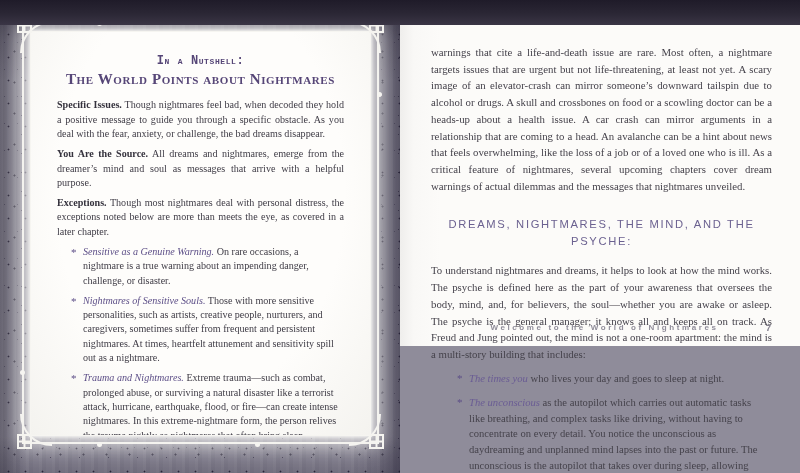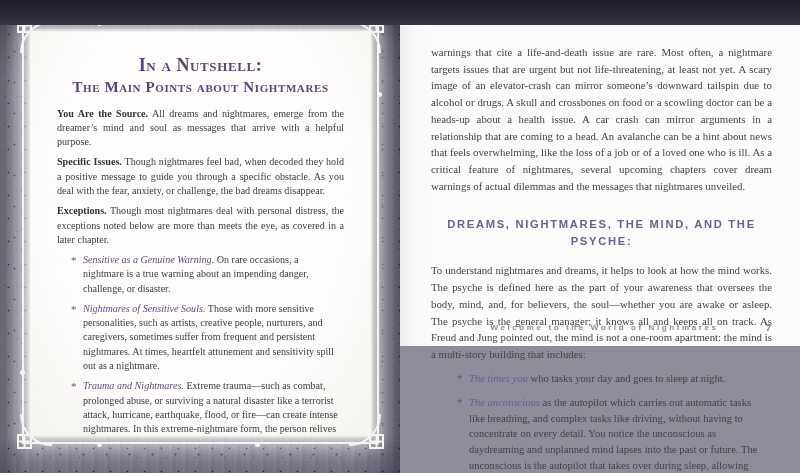--- a/index.html
+++ b/index.html
@@ -54,21 +54,21 @@
     background:#f6f5f1; pointer-events:none;
   }
 
   .panel-content{ position:relative; padding:21px 26px 0 26px; height:100%; overflow:hidden; }
 
   .panel-title{
     text-align:center; color:#564677; font-weight:700;
     font-variant:small-caps; letter-spacing:.6px; line-height:1.35;
     margin-bottom:9px;
   }
-  .panel-title .t1{ font-size:18px; }
+  .panel-title .t1{ font-size:12px;font-family:Liberation Mono, monospace; }
   .panel-title .t2{ font-size:15px; }
 
   .lp-para{
     font-size:10.1px; line-height:1.43; color:#3e3b45;
     text-align:justify; margin-bottom:5.5px;
   }
   .lp-para b{ color:#35323d; }
 
   .lp-bullet{
     display:flex; font-size:10.1px; line-height:1.43; color:#3e3b45;
@@ -83,21 +83,21 @@
   .right-page{
     position:absolute; left:400px; top:0; width:400px; height:346px;
     background:linear-gradient(90deg, #efeeec 0, #f9f8f6 14px, #fcfbf9 40px, #fcfbf9 100%);
   }
   .rp-content{ position:absolute; left:31px; top:44px; width:341px; }
 
   .rp-para{
     font-size:10.8px; line-height:1.55; color:#45424b; text-align:justify;
   }
   .rp-heading{
-    font-family:"Liberation Sans", sans-serif; font-weight:700;
+    font-family:"Liberation Sans", sans-serif; font-weight:400;
     color:#6b6190; font-size:11.2px; letter-spacing:1.7px; line-height:1.55;
     text-align:center; margin:21px 0 12px 0;
   }
   .rp-intro{ margin-bottom:8px; }
   .rp-bullet{
     display:flex; font-size:10.6px; line-height:1.5; color:#45424b;
     margin:0 4px 8px 26px;
   }
   .rp-bullet .bullet-lead{ color:#6a5c94; }
 
@@ -150,25 +150,25 @@
 
     <span class="frame-dot" style="left:66px;  bottom:-11.5px;"></span>
     <span class="frame-dot" style="left:224px; bottom:-11.5px;"></span>
     <span class="frame-dot" style="right:-11.5px; top:60px;"></span>
     <span class="frame-dot" style="left:-11.5px;  bottom:60px;"></span>
     <span class="frame-dot" style="left:66px;  top:-11.5px;"></span>
 
     <div class="panel-content">
       <div class="panel-title">
         <div class="t1">In a Nutshell:</div>
-        <div class="t2">The Main Points about Nightmares</div>
-      </div>
-
+        <div class="t2">The World Points about Nightmares</div>
+      </div>
+
+      <p class="lp-para"><b>Specific Issues.</b> <span>Though nightmares feel bad, when decoded they hold a positive message to guide you through a specific obstacle. As you deal with the fear, anxiety, or challenge, the bad dreams disappear.</span></p>
       <p class="lp-para"><b>You Are the Source.</b> <span>All dreams and nightmares, emerge from the dreamer’s mind and soul as messages that arrive with a helpful purpose.</span></p>
-      <p class="lp-para"><b>Specific Issues.</b> <span>Though nightmares feel bad, when decoded they hold a positive message to guide you through a specific obstacle. As you deal with the fear, anxiety, or challenge, the bad dreams disappear.</span></p>
       <p class="lp-para"><b>Exceptions.</b> <span>Though most nightmares deal with personal distress, the exceptions noted below are more than meets the eye, as covered in a later chapter.</span></p>
 
       <div class="lp-bullet">
         <span class="bullet-marker">*</span>
         <span><span class="bullet-lead">Sensitive as a Genuine Warning.</span> <span>On rare occasions, a nightmare is a true warning about an impending danger, challenge, or disaster.</span></span>
       </div>
       <div class="lp-bullet">
         <span class="bullet-marker">*</span>
         <span><span class="bullet-lead">Nightmares of Sensitive Souls.</span> <span>Those with more sensitive personalities, such as artists, creative people, nurturers, and caregivers, sometimes suffer from frequent and persistent nightmares. At times, heartfelt attunement and sensitivity spill out as a nightmare.</span></span>
       </div>
@@ -185,21 +185,21 @@
     <p class="rp-para">warnings that cite a life-and-death issue are rare. Most often, a nightmare targets issues that are urgent but not life-threatening, at least not yet. A scary image of an elevator-crash can mirror someone’s downward tailspin due to alcohol or drugs. A skull and crossbones on food or a scowling doctor can be a heads-up about a health issue. A car crash can mirror arguments in a relationship that are coming to a head. An avalanche can be a hint about news that feels overwhelming, like the loss of a job or of a loved one who is ill. As a critical feature of nightmares, several upcoming chapters cover dream warnings of actual dilemmas and the messages that nightmares unveiled.</p>
 
     <div class="rp-heading">
       <div>DREAMS, NIGHTMARES, THE MIND, AND THE PSYCHE:</div>
     </div>
 
     <p class="rp-para rp-intro">To understand nightmares and dreams, it helps to look at how the mind works. The psyche is defined here as the part of your awareness that oversees the body, mind, and, for believers, the soul—whether you are awake or asleep. The psyche is the general manager; it knows all and keeps all on track. As Freud and Jung pointed out, the mind is not a one-room apartment: the mind is a multi-story building that includes:</p>
 
     <div class="rp-bullet">
       <span class="bullet-marker">*</span>
-      <span><span class="bullet-lead">The times you</span> <span>who tasks your day and goes to sleep at night.</span></span>
+      <span><span class="bullet-lead">The times you</span> <span>who lives your day and goes to sleep at night.</span></span>
     </div>
     <div class="rp-bullet">
       <span class="bullet-marker">*</span>
       <span><span class="bullet-lead">The unconscious</span> <span>as the autopilot which carries out automatic tasks like breathing, and complex tasks like driving, without having to concentrate on every detail. You notice the unconscious as daydreaming and unplanned mind lapses into the past or future. The unconscious is the autopilot that takes over during sleep, allowing awareness to continue as a night-light version.</span></span>
     </div>
   </div>
 
   <div class="rp-footer">
     <span class="running-title">Welcome to the World of Nightmares</span>
     <span class="page-number">7</span>

